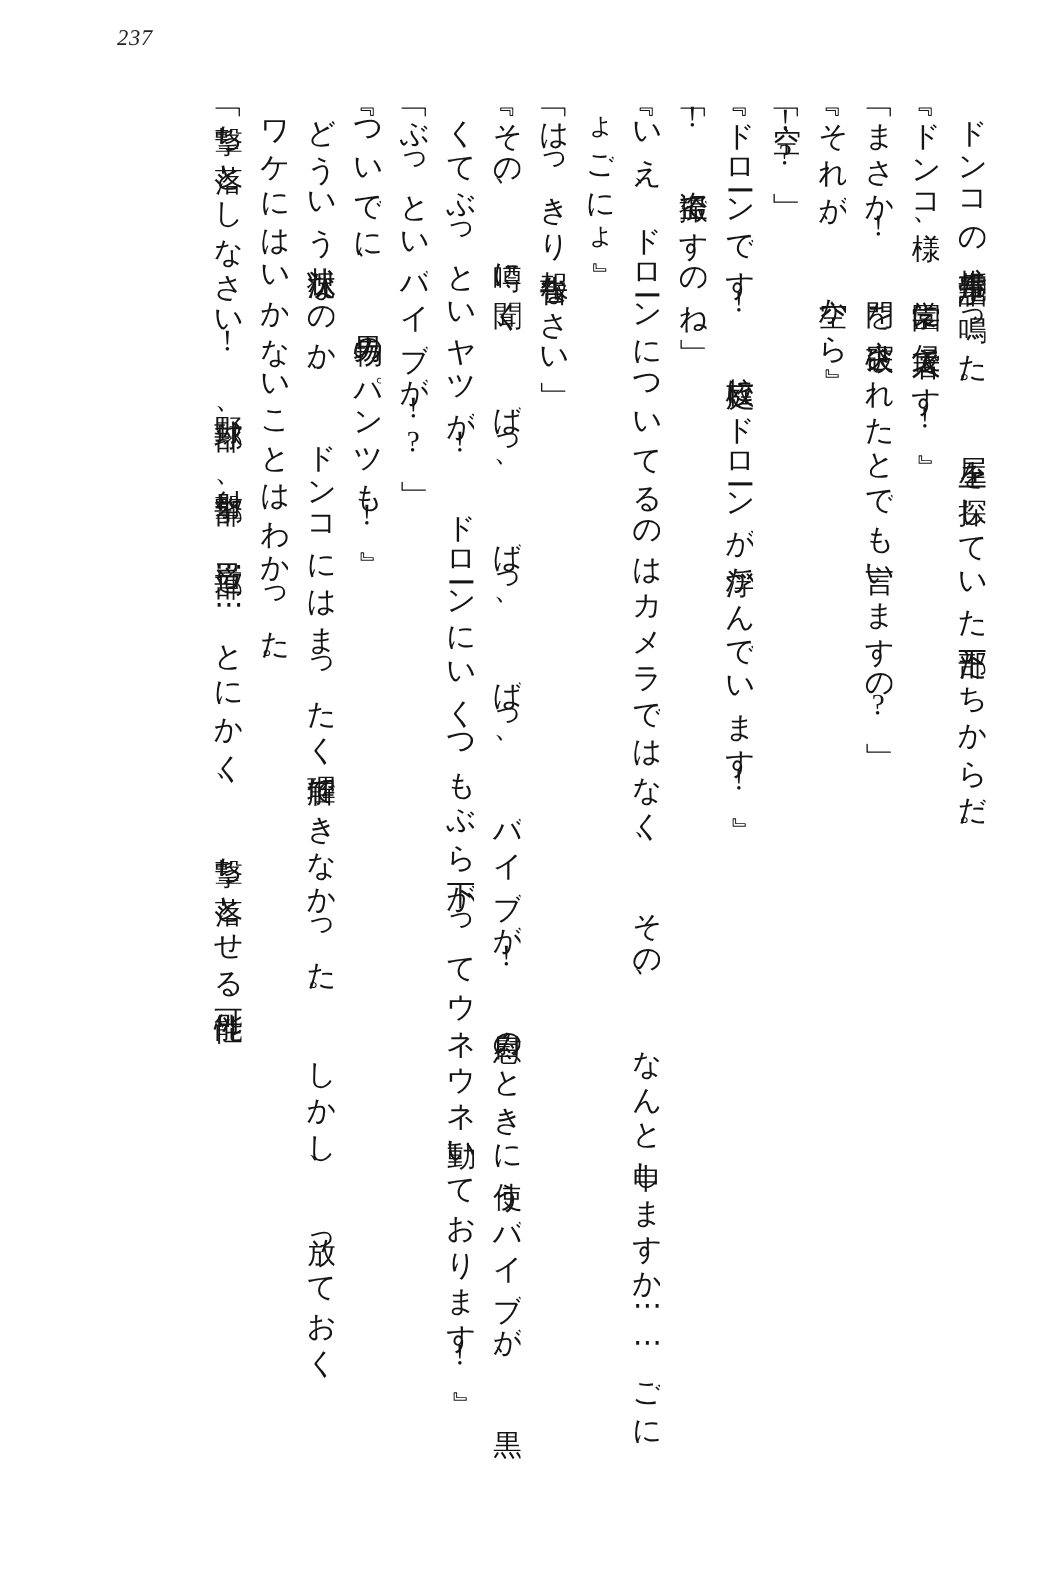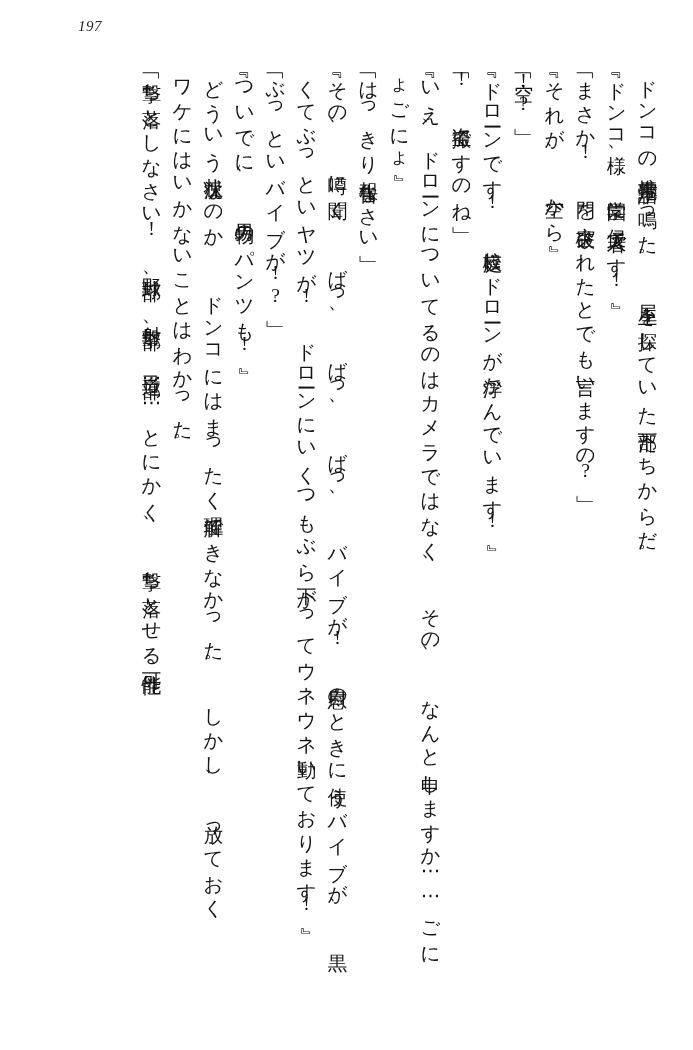--- a/index.html
+++ b/index.html
@@ -54,21 +54,21 @@
     white-space: pre;
     overflow: hidden;
     text-align: start;
   }
 </style>
 </head>
 <body>
 
 <div id="page">
 
-  <div id="page-number">197</div>
+  <div id="page-number">237</div>
 
   <div id="text-body">
       <div class="line">ドンコの携帯電話が鳴った。　屋上を探していた部下たちからだ。</div>
       <div class="line">『ドンコ様、　学園に侵入者です!』</div>
       <div class="line">「まさか!　門を突破されたとでも言いますの?」</div>
       <div class="line">『それが、　空から』</div>
       <div class="line">「空!?」</div>
       <div class="line">『ドローンです!　校庭にドローンが浮かんでいます!』</div>
       <div class="line">「!　盗撮ですのね」</div>
       <div class="line">『いえ、ドローンについてるのはカメラではなく、　その、　なんと申しますか⋯⋯ごに</div>

